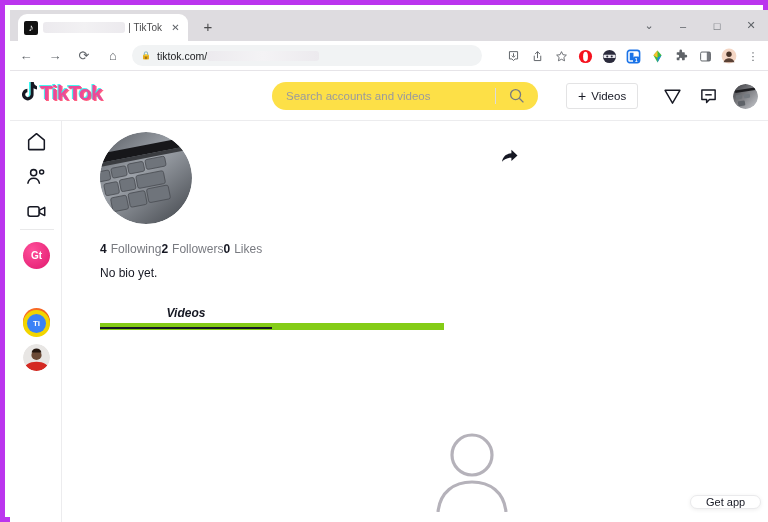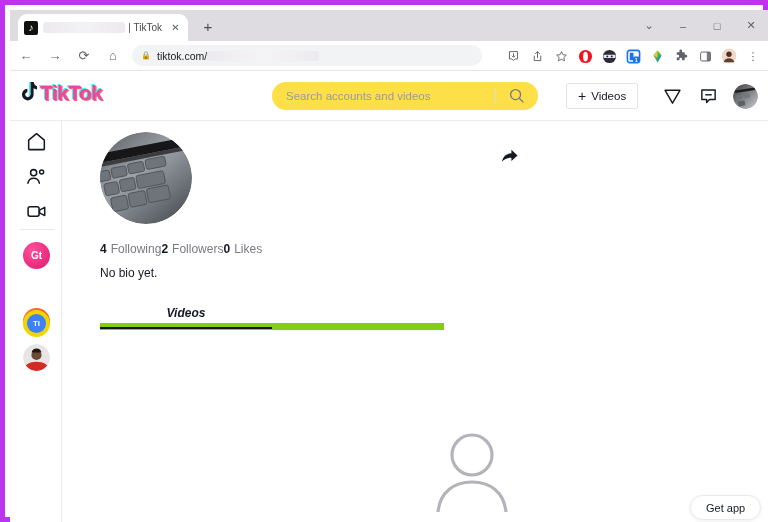--- a/index.html
+++ b/index.html
@@ -228,21 +228,21 @@
   }
   .tab-item.active { color: #161823; border-bottom: 2px solid #161823; }
   .tab-item.inactive { color: #9b9ba0; }
 
   #empty-icon {
     position: absolute; left: 372px; top: 311px;
     width: 76px; height: 80px;
   }
   #get-app {
     position: absolute; left: 628px; top: 374px;
-    height: 25px; padding: 0 15px;
+    height: 14px; padding: 0 15px;
     background: #fff; border: 1px solid #eaeaec; border-radius: 20px;
     display: flex; align-items: center;
     font-size: 11px; color: #161823;
     box-shadow: 0 1px 4px rgba(0,0,0,.07);
     justify-content: flex-end;
   }
 </style>
 </head>
 <body>
 

